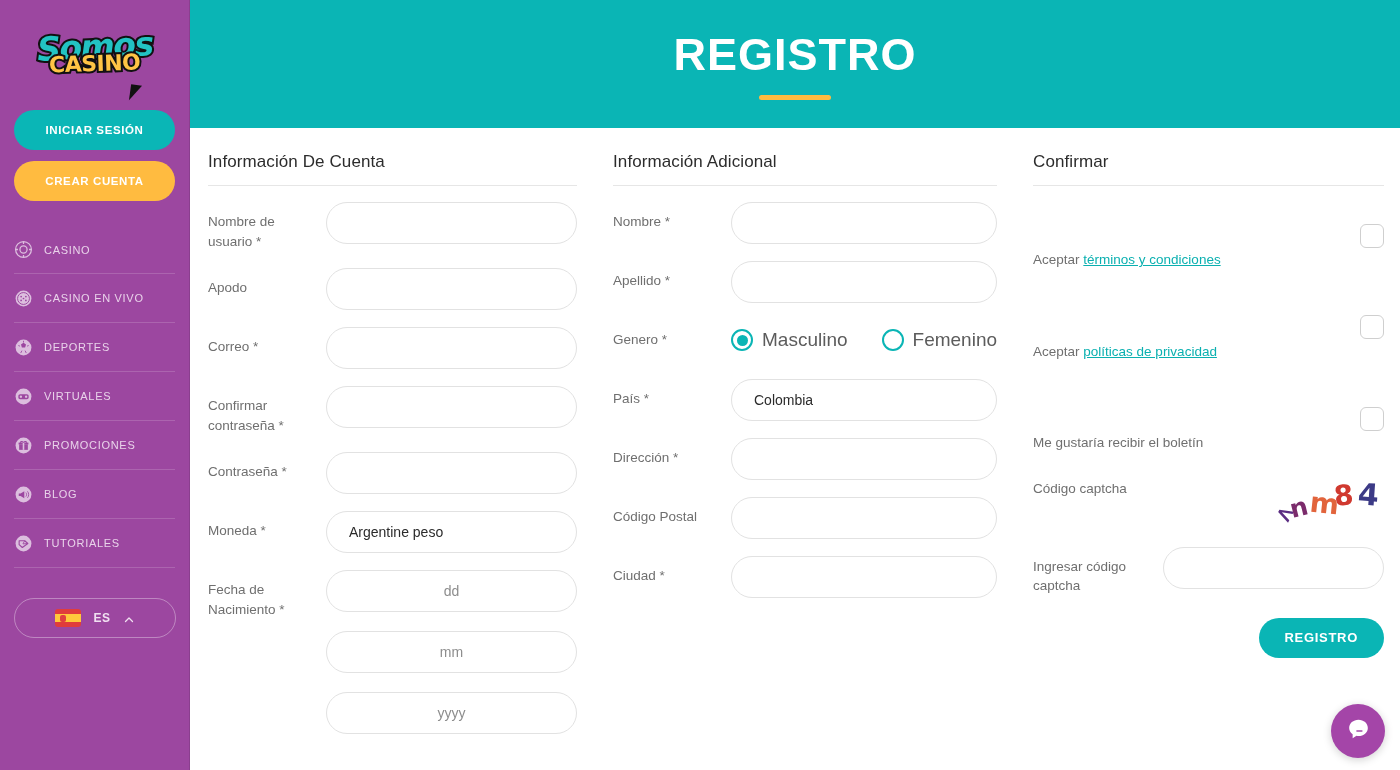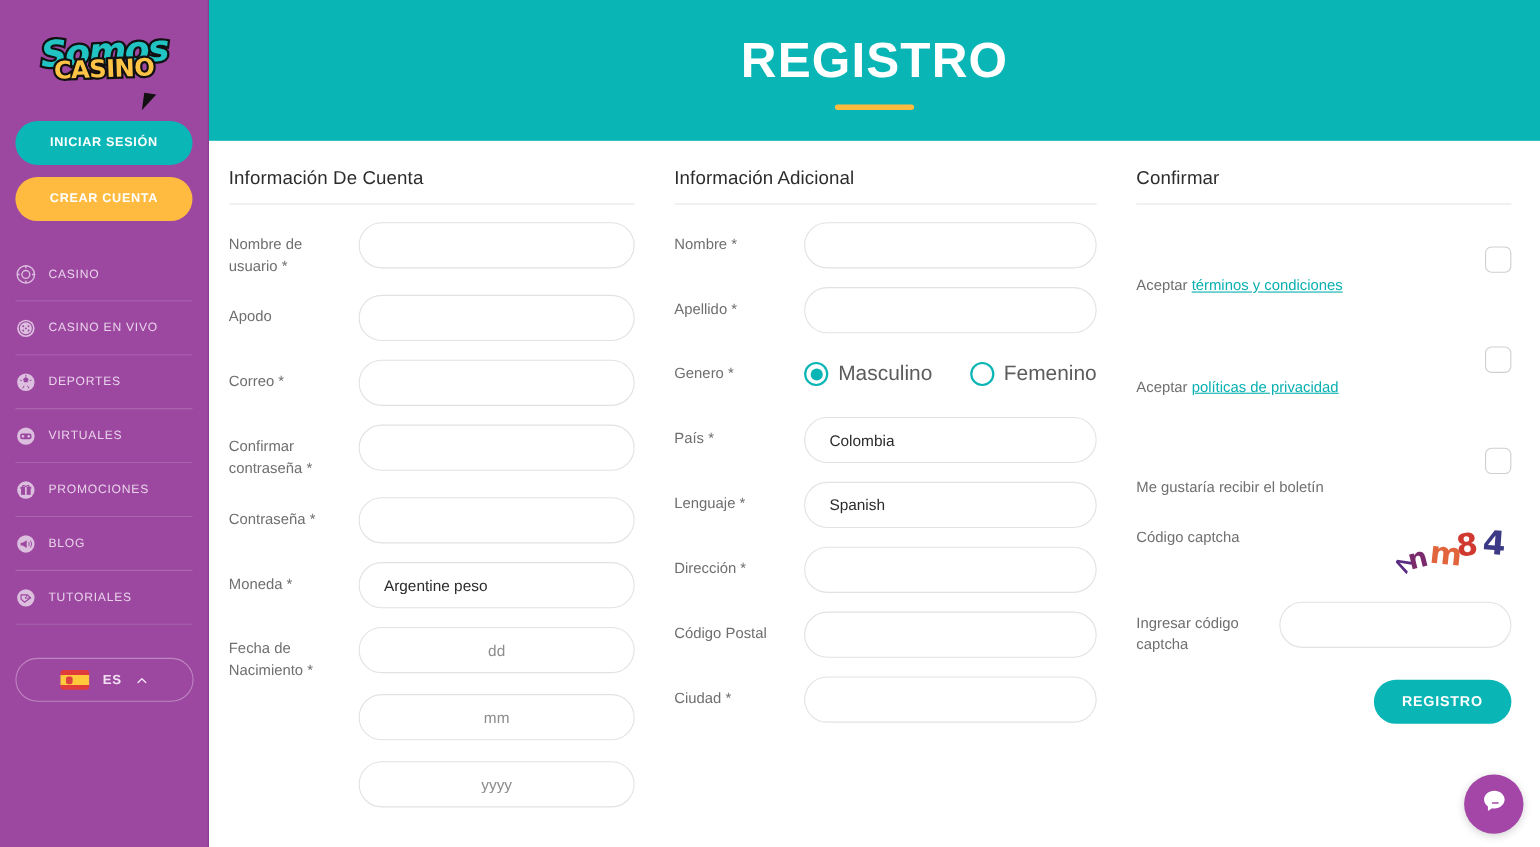--- a/index.html
+++ b/index.html
@@ -155,21 +155,21 @@
   }
   .hero-rule {
     width: 72px; height: 5px;
     background: #ffbb40;
     border-radius: 3px;
     margin-top: 14px;
   }
 
   .form-area {
     display: flex;
-    padding: 24px 12px 0 0;
+    padding: 24px 2px 0 0;
   }
   .col {
     padding: 0 18px;
     flex: 0 0 403px;
   }
   .col-1 { flex: 0 0 405px; }
   .col-2 { flex: 0 0 405px; }
   .col-3 { flex: 1 1 auto; padding-right: 14px; }
 
   .col-title {
@@ -510,24 +510,20 @@
               </label>
             </div>
           </div>
         </div>
 
         <div class="field-row">
           <div class="field-label">País *</div>
           <div class="field-ctrl"><input class="input-pill" value="Colombia" style=""></div>
         </div>
 
-        <div class="field-row">
-          <div class="field-label">Lenguaje *</div>
-          <div class="field-ctrl"><input class="input-pill" value="Spanish" style=""></div>
-        </div>
 
         <div class="field-row">
           <div class="field-label">Dirección *</div>
           <div class="field-ctrl"><input class="input-pill" value="" style=""></div>
         </div>
 
         <div class="field-row">
           <div class="field-label">Código Postal</div>
           <div class="field-ctrl"><input class="input-pill" value="" style=""></div>
         </div>

